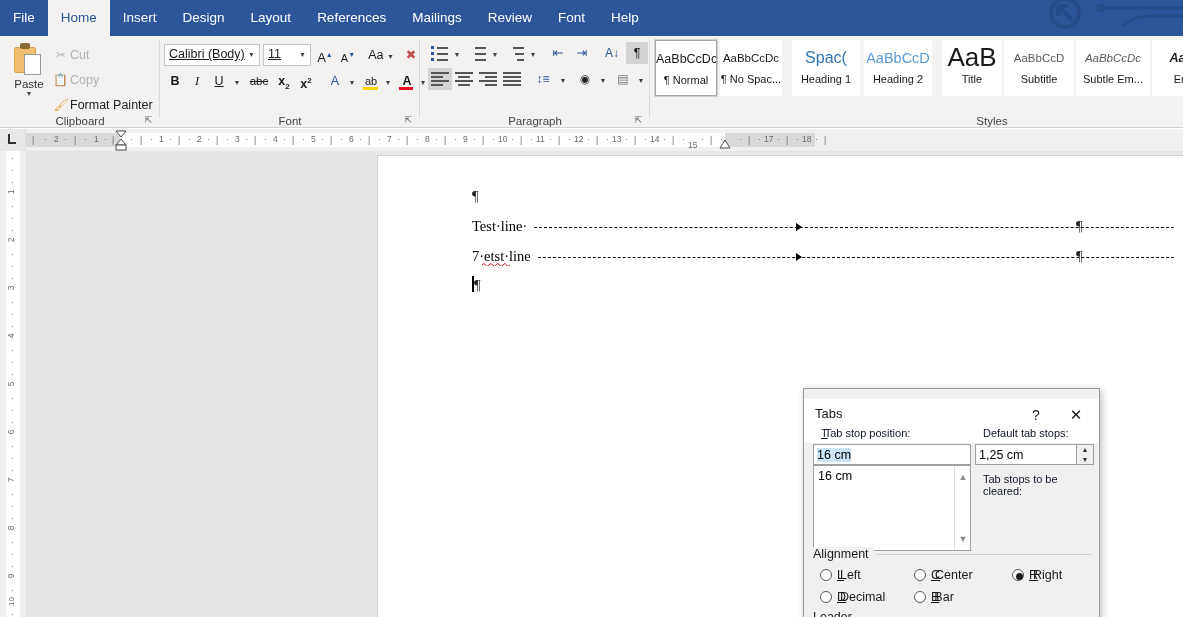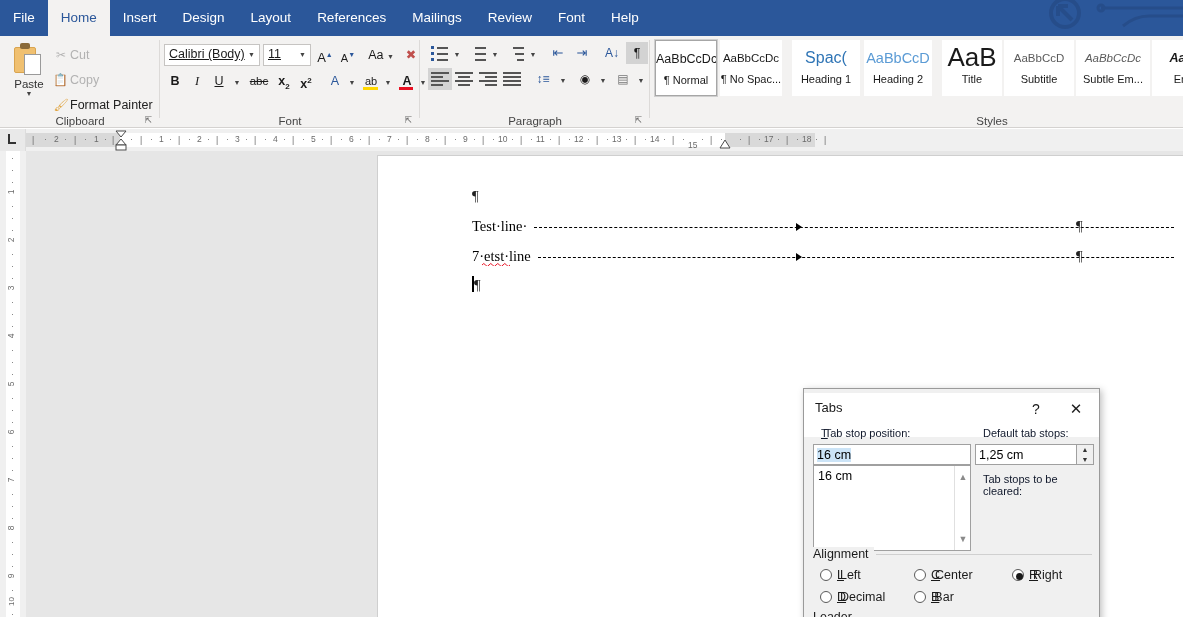--- a/index.html
+++ b/index.html
@@ -120,21 +120,21 @@
   .tabarrow { position: absolute; width: 0; height: 0;
     border-top: 4px solid transparent; border-bottom: 4px solid transparent;
     border-left: 6px solid #000; }
   .sqig { position: absolute; height: 3px; }
   .caret-ins { position: absolute; width: 1.5px; background: #000; }
 
   
   .dialog { position: absolute; left: 803px; top: 259px; width: 297px; height: 349px;
     background: #f0f0f0; border: 1px solid #9a9a9a;
     box-shadow: 2px 2px 7px rgba(0,0,0,.25); }
-  .dlg-title { position: absolute; left: 0; top: 4px; width: 295px; height: 44px;
+  .dlg-title { position: absolute; left: 0; top: 10px; width: 295px; height: 44px;
     background: #ffffff; }
   .dlg-title-text { position: absolute; left: 11px; top: 7px; font-size: 13px; color: #1a1a1a; }
   .dlg-help { position: absolute; left: 220px; top: 5px; width: 24px; height: 22px;
     line-height: 22px; text-align: center; font-size: 14px; color: #1a1a1a; cursor: default; }
   .dlg-close { position: absolute; left: 258px; top: 5px; width: 28px; height: 22px;
     line-height: 21px; text-align: center; font-size: 15px; color: #1a1a1a; cursor: default; }
   .dlbl { position: absolute; font-size: 11px; color: #0f172a; margin-left: 8px; }
   .dinput { position: absolute; background: #ffffff; border: 1px solid #a0a0a0;
     font-size: 12.5px; color: #000; }
   .dinput .iv { position: absolute; left: 3px; top: 3px; }

